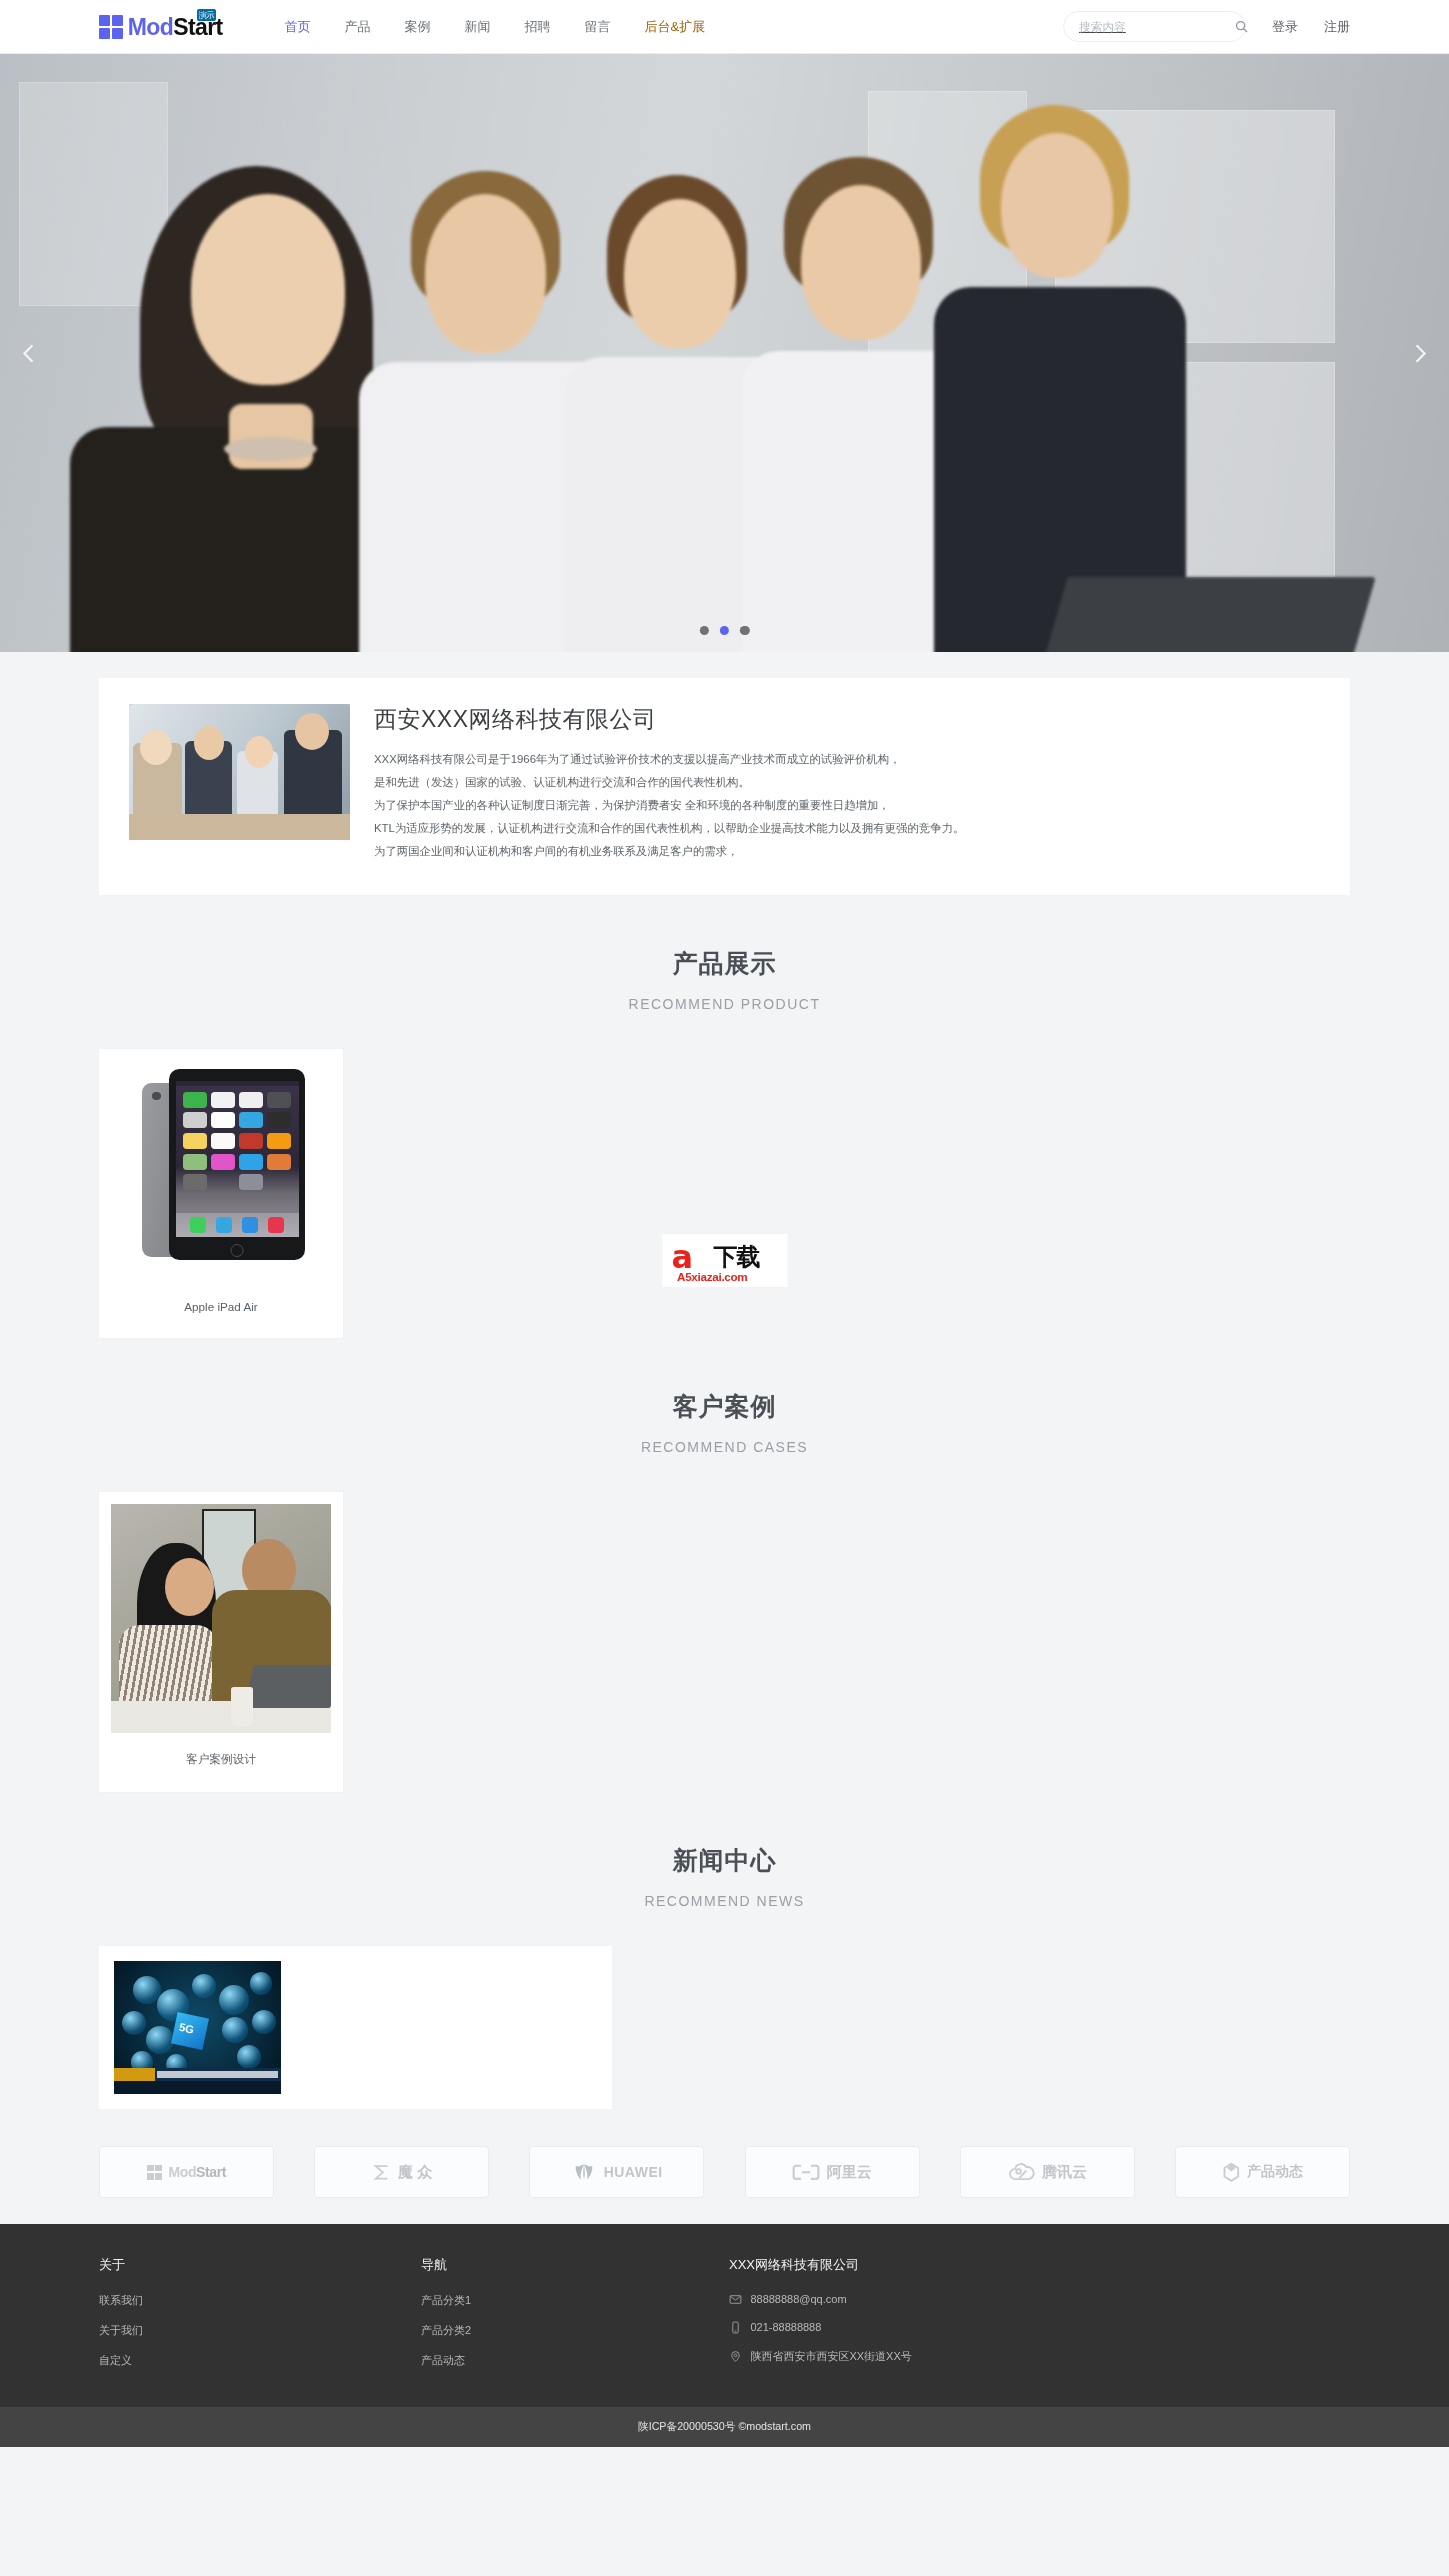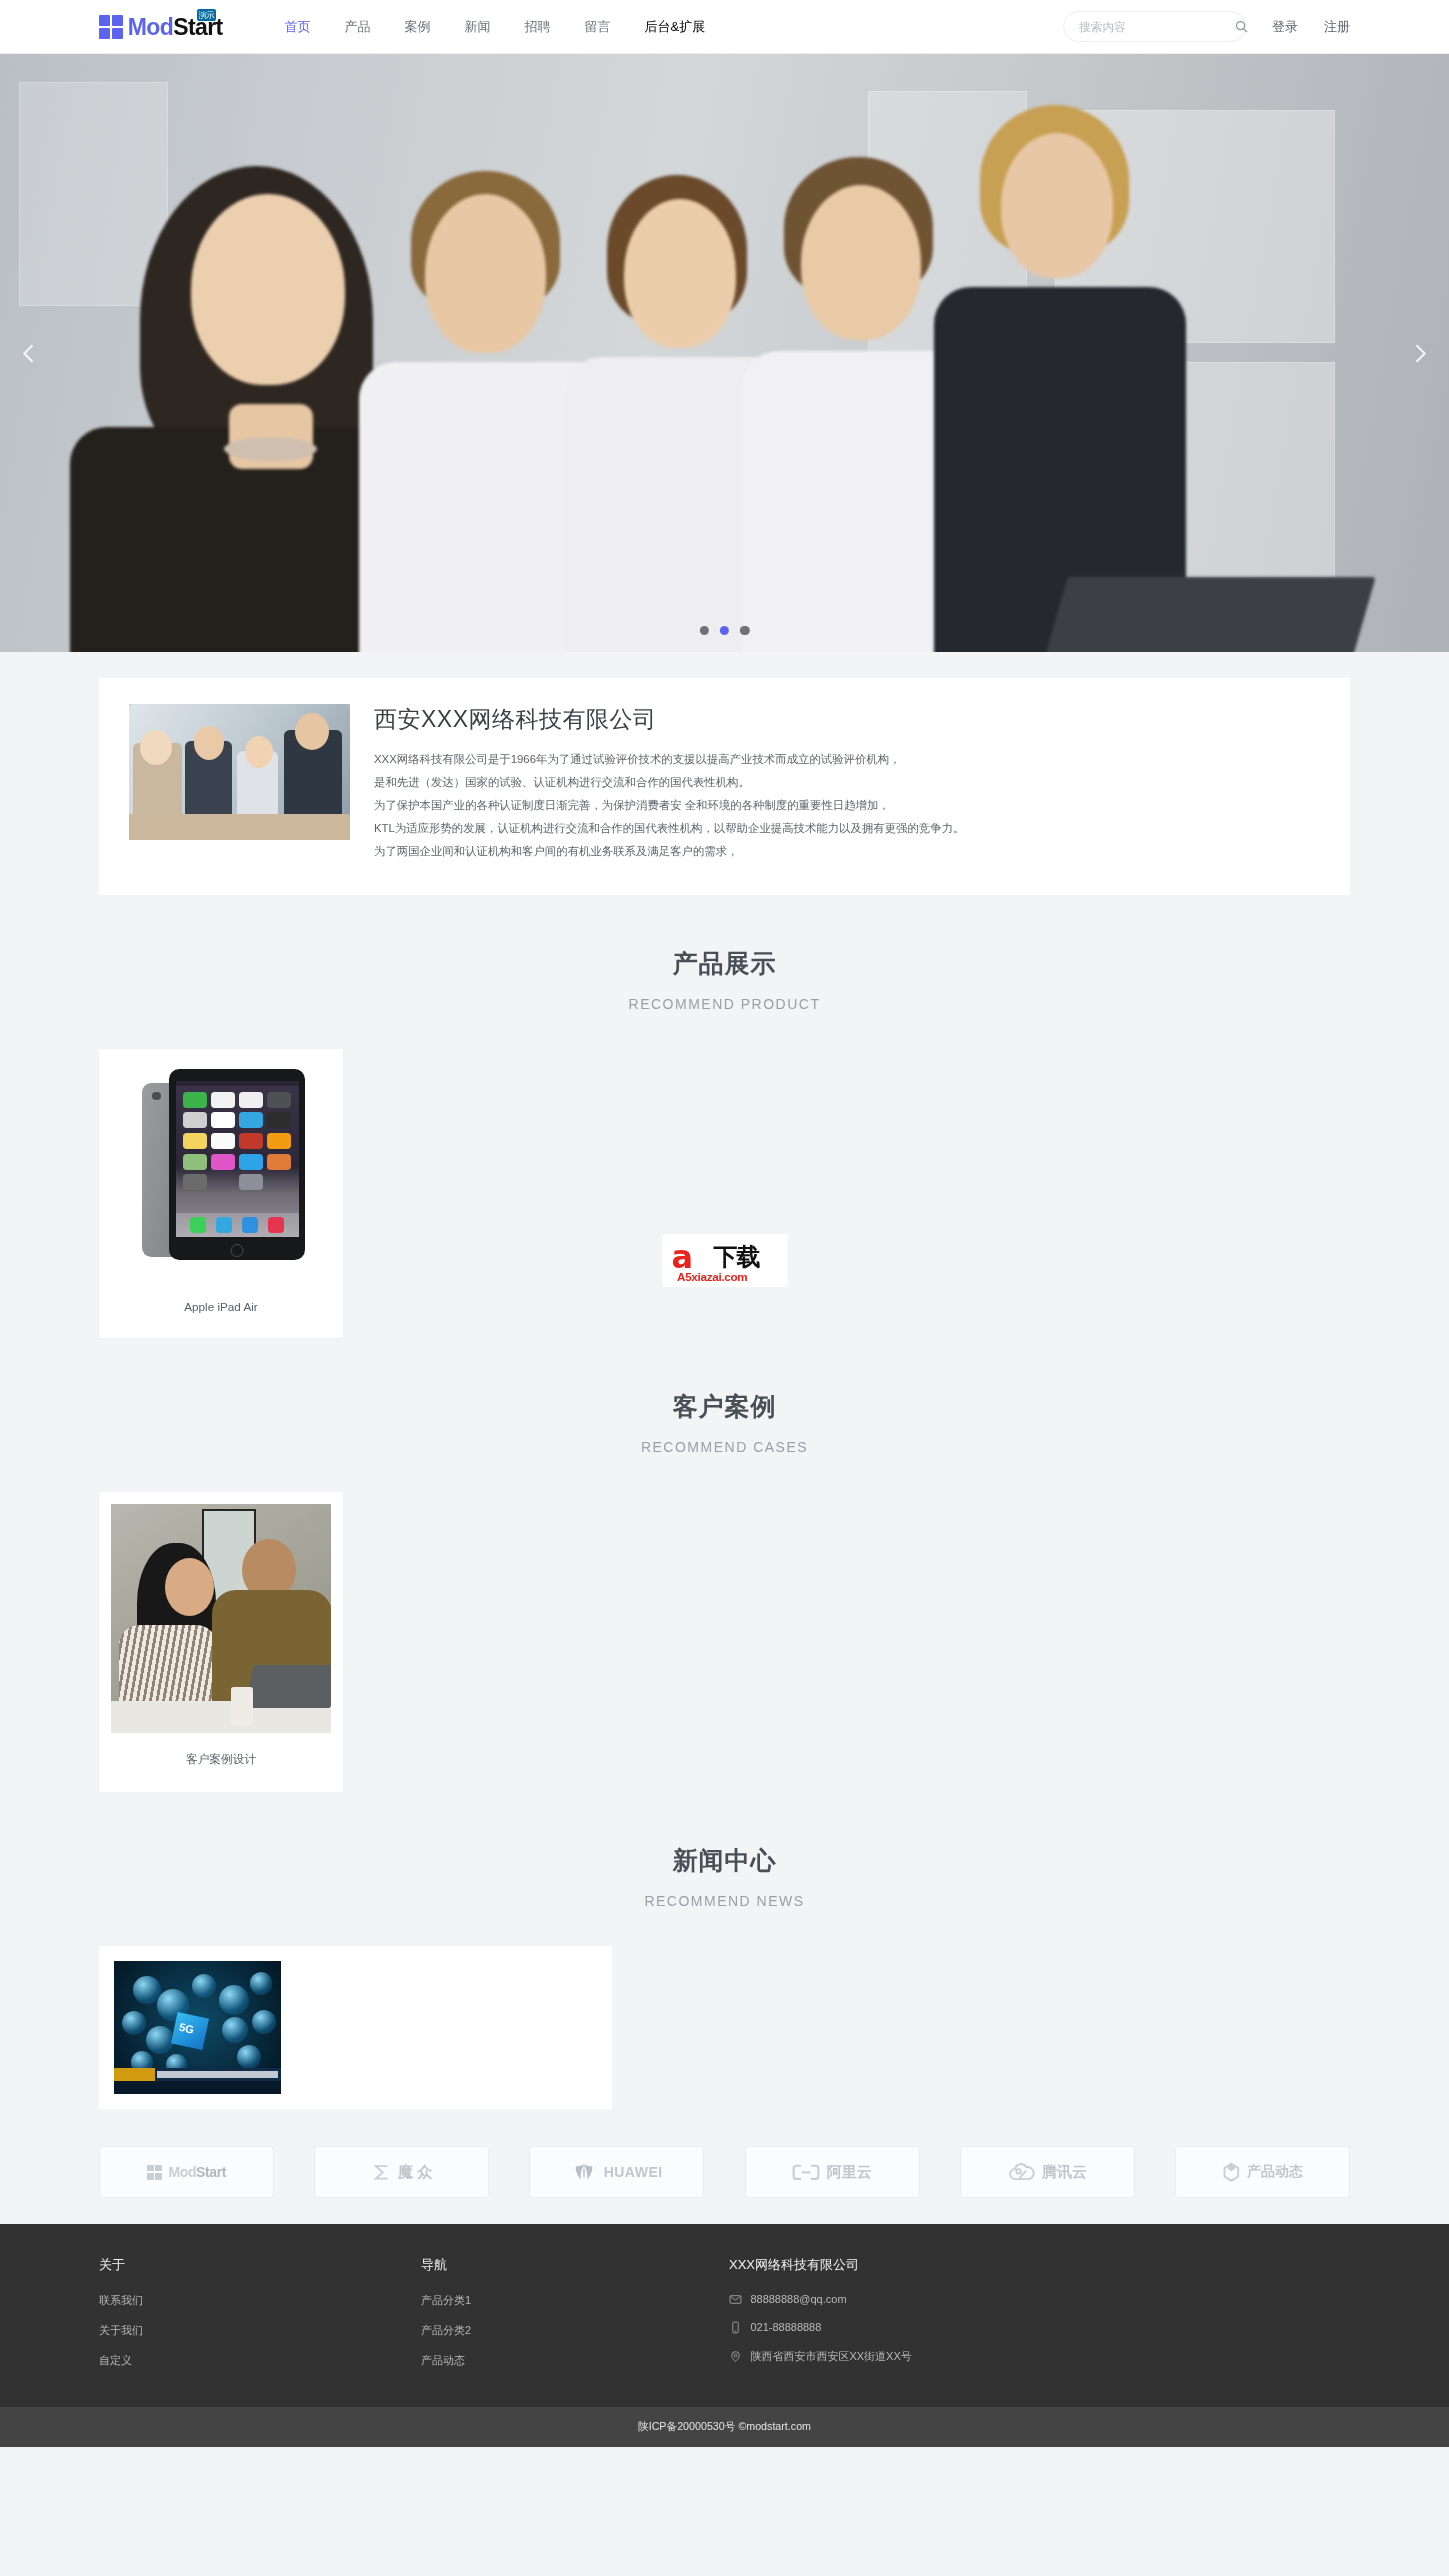--- a/index.html
+++ b/index.html
@@ -64,21 +64,21 @@
     gap: 0;
   }
   .nav a {
     font-size: 13px;
     color: #6a6f76;
     text-decoration: none;
     padding: 0 17px;
     white-space: nowrap;
   }
   .nav a.active { color: #5b63ef; }
-  .nav a.accent { color: #000000; }
+  .nav a.accent { color: #a16207; }
   .header-right {
     margin-left: auto;
     display: flex;
     align-items: center;
   }
   .searchbox {
     width: 183px;
     height: 31px;
     border: 0.9px solid #eceef0;
     border-radius: 16px;
@@ -87,20 +87,21 @@
     padding: 0 11.2px 0 15px;
     background: #fff;
   }
   .searchbox input {
     border: 0; outline: 0;
     flex: 1;
     font-size: 11.7px;
     color: #444;
     font-family: "Liberation Sans", sans-serif;
     background: transparent;
+    text-decoration: underline;
   }
   .searchbox input::placeholder { color: #b6bcc3; }
   .search-icon { width: 15px; height: 15px; flex: none; color: #8e959c; }
   .header-link {
     font-size: 13px;
     color: #5c6169;
     text-decoration: none;
     margin-left: 26px;
   }
 

